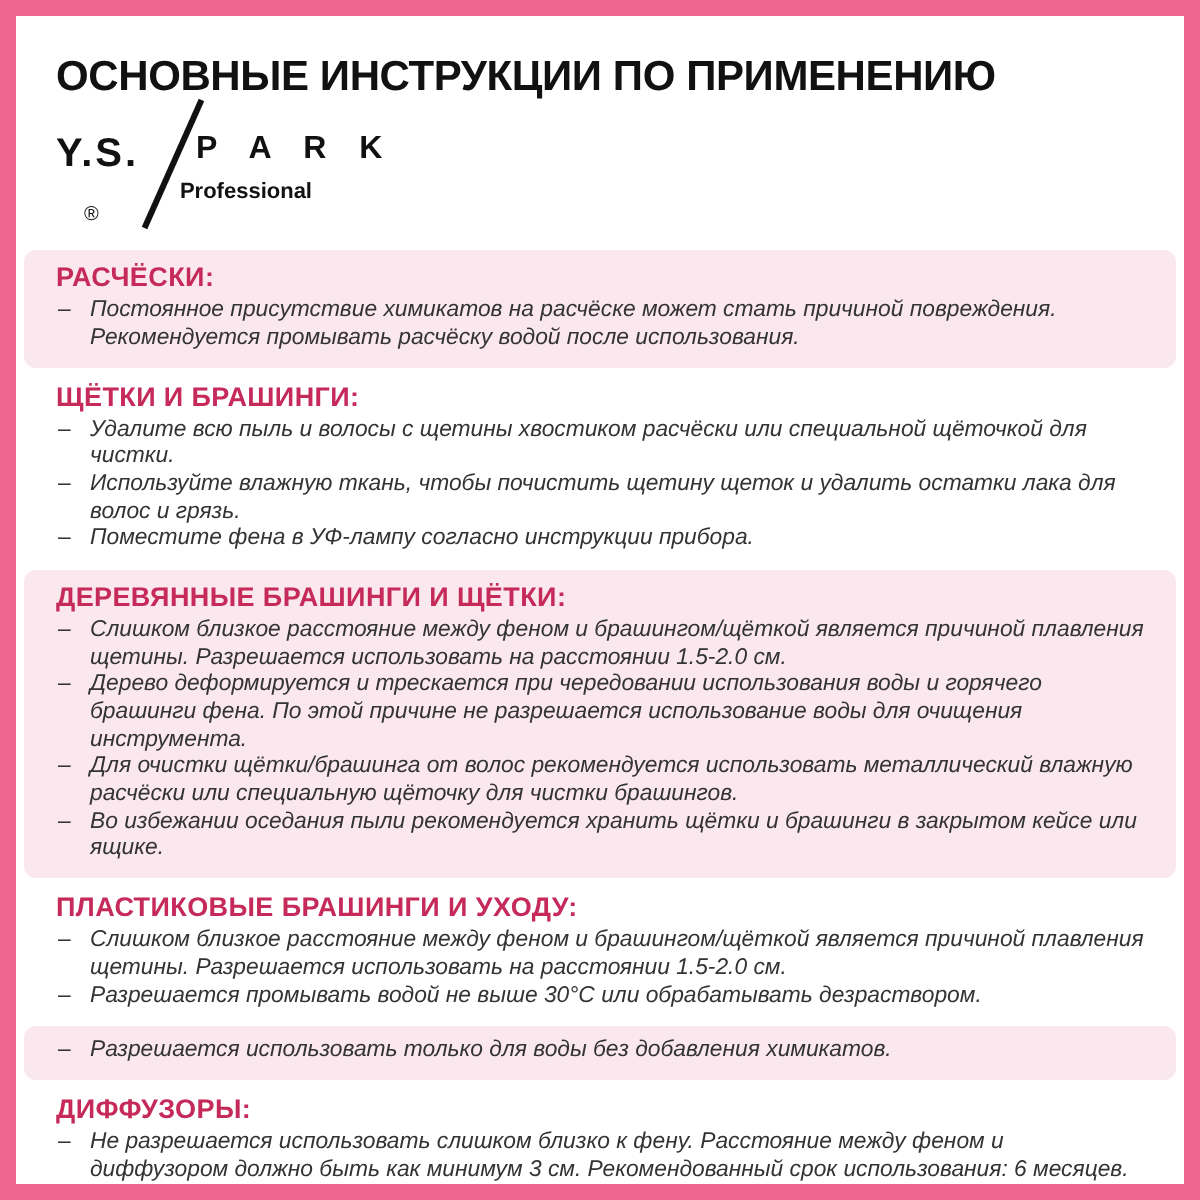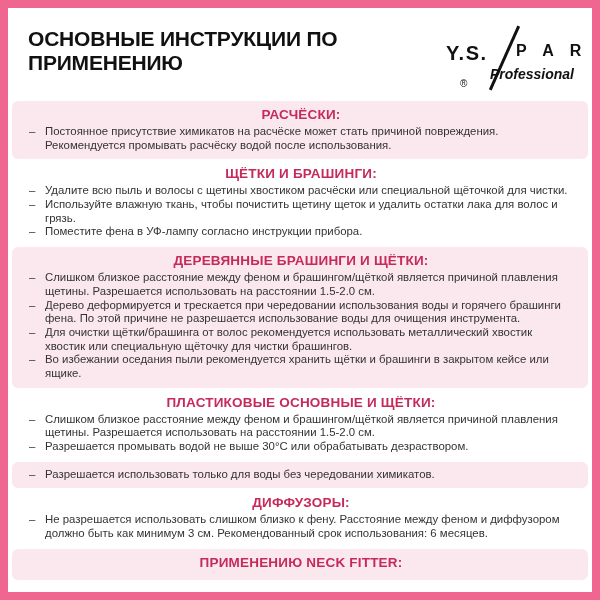--- a/index.html
+++ b/index.html
@@ -13,20 +13,21 @@
     overflow:hidden;
     position:relative;
   }
 
   
   .header {
     display:flex;
     justify-content:space-between;
     align-items:flex-start;
     padding:19px 18px 12px 20px;
+    flex-direction:column;
   }
   .title {
     font-size:21px;
     font-weight:bold;
     line-height:1.15;
     letter-spacing:-0.2px;
     color:#111111;
   }
 
   
@@ -56,23 +57,22 @@
     position:absolute;
     left:70px; top:13px;
     font-weight:bold;
     font-size:16px;
     letter-spacing:6px;
     white-space:nowrap;
   }
   .logo .professional {
     position:absolute;
     right:0; top:37px;
-    font-style:italic;
     font-weight:bold;
-    font-size:14px;
+    font-size:11px;
   }
   .logo .reg {
     position:absolute;
     left:14px; bottom:0;
     font-size:10px;
   }
 
   
   .sections { padding:0 4px; }
   .section {
@@ -82,34 +82,33 @@
   }
   .band-pink { background:#fbe8ee; }
   .band-white { background:transparent; }
 
   .sec-heading {
     margin:0 0 3px 0;
     font-size:13.5px;
     font-weight:bold;
     letter-spacing:0.2px;
     color:#c52a5b;
-    text-align:center;
   }
   .bullet {
     display:flex;
     font-size:11.4px;
     line-height:1.2;
     color:#333333;
   }
   .dash {
     flex:none;
     width:17px;
     padding-left:1px;
   }
-  .bullet-text { flex:1; }
+  .bullet-text { flex:1;font-style:italic; }
 </style>
 </head>
 <body>
 
 <div class="page">
 
   <div class="header">
     <div class="title">
       <div>ОСНОВНЫЕ ИНСТРУКЦИИ ПО ПРИМЕНЕНИЮ</div>
     </div>
@@ -151,42 +150,42 @@
         <div class="bullet">
           <span class="dash">–</span>
           <span class="bullet-text">Слишком близкое расстояние между феном и брашингом/щёткой является причиной плавления щетины. Разрешается использовать на расстоянии 1.5-2.0 см.</span>
         </div>
         <div class="bullet">
           <span class="dash">–</span>
           <span class="bullet-text">Дерево деформируется и трескается при чередовании использования воды и горячего брашинги фена. По этой причине не разрешается использование воды для очищения инструмента.</span>
         </div>
         <div class="bullet">
           <span class="dash">–</span>
-          <span class="bullet-text">Для очистки щётки/брашинга от волос рекомендуется использовать металлический хвостик хвостик или специальную щёточку для чистки брашингов.</span>
+          <span class="bullet-text">Для очистки щётки/брашинга от волос рекомендуется использовать металлический влажную расчёски или специальную щёточку для чистки брашингов.</span>
         </div>
         <div class="bullet">
           <span class="dash">–</span>
           <span class="bullet-text">Во избежании оседания пыли рекомендуется хранить щётки и брашинги в закрытом кейсе или ящике.</span>
         </div>
       </section>
       <section class="section band-white">
-        <h2 class="sec-heading">ПЛАСТИКОВЫЕ ОСНОВНЫЕ И ЩЁТКИ:</h2>
+        <h2 class="sec-heading">ПЛАСТИКОВЫЕ БРАШИНГИ И УХОДУ:</h2>
         <div class="bullet">
           <span class="dash">–</span>
           <span class="bullet-text">Слишком близкое расстояние между феном и брашингом/щёткой является причиной плавления щетины. Разрешается использовать на расстоянии 1.5-2.0 см.</span>
         </div>
         <div class="bullet">
           <span class="dash">–</span>
           <span class="bullet-text">Разрешается промывать водой не выше 30°C или обрабатывать дезраствором.</span>
         </div>
       </section>
       <section class="section band-pink">
         <div class="bullet">
           <span class="dash">–</span>
-          <span class="bullet-text">Разрешается использовать только для воды без чередовании химикатов.</span>
+          <span class="bullet-text">Разрешается использовать только для воды без добавления химикатов.</span>
         </div>
       </section>
       <section class="section band-white">
         <h2 class="sec-heading">ДИФФУЗОРЫ:</h2>
         <div class="bullet">
           <span class="dash">–</span>
           <span class="bullet-text">Не разрешается использовать слишком близко к фену. Расстояние между феном и диффузором должно быть как минимум 3 см. Рекомендованный срок использования: 6 месяцев.</span>
         </div>
       </section>
       <section class="section band-pink">

